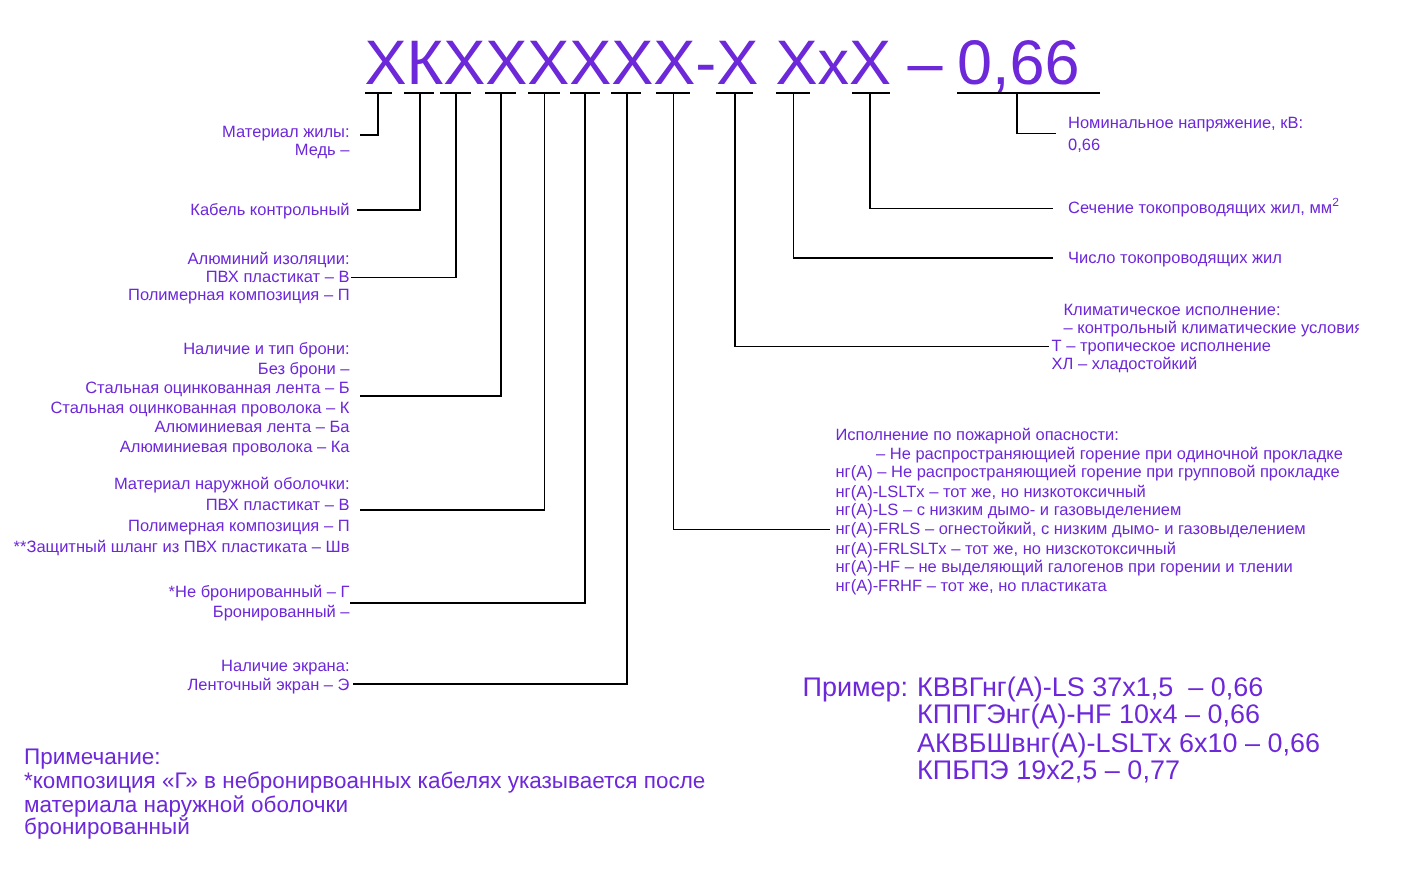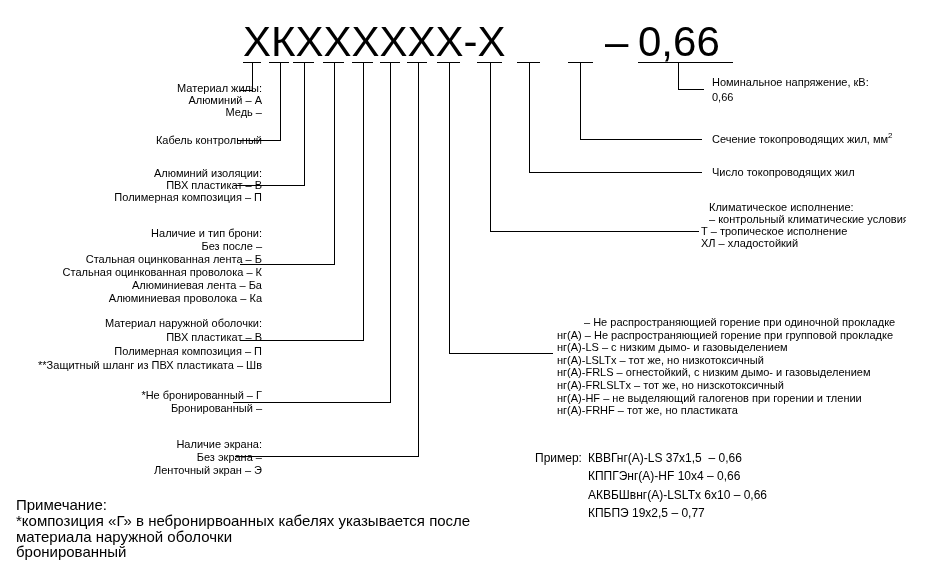--- a/index.html
+++ b/index.html
@@ -1,40 +1,41 @@
 <!DOCTYPE html>
 <html><head>
 <meta charset="utf-8">
 <style>
   html,body{margin:0;padding:0;background:#fff;}
   .canvas{
     position:relative;width:906px;height:583px;background:#ffffff;
-    font-family:"Liberation Sans",sans-serif;color:#000000;overflow:hidden;
+    font-family:"Liberation Sans",sans-serif;color:#6d28d9;overflow:hidden;
   }
   .t-seg{position:absolute;top:20px;font-size:42px;line-height:44px;white-space:pre;letter-spacing:0px;}
   svg.connectors{position:absolute;left:0;top:0;}
   .blk{position:absolute;font-size:11px;}
   .blk .line{white-space:pre;}
-  .ralign{left:12px;width:233px;text-align:right;padding-left:17px;}
+  .ralign{left:0;width:233px;text-align:right;}
   .lalign{text-align:left;}
   .ind8{padding-left:8px;}
-  .ind27{padding-left:27px;margin-top:32px;}
+  .ind27{padding-left:27px;}
   .sup2{font-size:8px;position:relative;top:-5px;}
-  .example{position:absolute;left:535px;top:449px;font-size:12px;line-height:18.3px;display:flex;}
+  .example{position:absolute;left:535px;top:449px;font-size:18px;line-height:18.3px;display:flex;}
   .example .ex-label{margin-right:6px;white-space:pre;}
   .example .line{white-space:pre;}
   .note{position:absolute;left:16px;top:497px;font-size:15px;line-height:15.8px;}
   .note .line{white-space:pre;}
 </style>
 </head>
 <body>
 
 <div class="canvas">
 
   <span class="t-seg" style="left:243px">ХКХХХХХХ-Х</span>
+  <span class="t-seg" style="left:517px">ХхХ</span>
   <span class="t-seg" style="left:605px">–</span>
   <span class="t-seg" style="left:638px">0,66</span>
 
   <svg class="connectors" width="935" height="583" viewBox="0 0 935 583" stroke="#000" stroke-width="1" fill="none" shape-rendering="crispEdges">
 
     <line x1="243" y1="62" x2="261" y2="62"></line>
     <line x1="269" y1="62" x2="289" y2="62"></line>
     <line x1="293" y1="62" x2="314" y2="62"></line>
     <line x1="323" y1="62" x2="344" y2="62"></line>
     <line x1="352" y1="62" x2="373" y2="62"></line>
@@ -55,58 +56,56 @@
     <polyline points="418,62 418,456 235,456"></polyline>
     <polyline points="449,62 449,353 553,353"></polyline>
     <polyline points="490,62 490,231 699,231"></polyline>
     <polyline points="529,62 529,172 702,172"></polyline>
     <polyline points="580,62 580,139 702,139"></polyline>
     <polyline points="678,62 678,89 704,89"></polyline>
   </svg>
 
   <div class="blk ralign" style="top:82px;line-height:12px">
     <div class="line">Материал жилы:</div>
-    <div class="line">Алюминий – А</div>
     <div class="line">Медь –</div>
   </div>
 
   <div class="blk ralign" style="top:134px;line-height:12px">
     <div class="line">Кабель контрольный</div>
   </div>
 
   <div class="blk ralign" style="top:167px;line-height:12px">
     <div class="line">Алюминий изоляции:</div>
     <div class="line">ПВХ пластикат – В</div>
     <div class="line">Полимерная композиция – П</div>
   </div>
 
   <div class="blk ralign" style="top:227px;line-height:13px">
     <div class="line">Наличие и тип брони:</div>
-    <div class="line">Без после –</div>
+    <div class="line">Без брони –</div>
     <div class="line">Стальная оцинкованная лента – Б</div>
     <div class="line">Стальная оцинкованная проволока – К</div>
     <div class="line">Алюминиевая лента – Ба</div>
     <div class="line">Алюминиевая проволока – Ка</div>
   </div>
 
   <div class="blk ralign" style="top:316px;line-height:14px">
     <div class="line">Материал наружной оболочки:</div>
     <div class="line">ПВХ пластикат – В</div>
     <div class="line">Полимерная композиция – П</div>
     <div class="line">**Защитный шланг из ПВХ пластиката – Шв</div>
   </div>
 
   <div class="blk ralign" style="top:389px;line-height:13px">
     <div class="line">*Не бронированный – Г</div>
     <div class="line">Бронированный –</div>
   </div>
 
   <div class="blk ralign" style="top:438px;line-height:13px">
     <div class="line">Наличие экрана:</div>
-    <div class="line">Без экрана –</div>
     <div class="line">Ленточный экран – Э</div>
   </div>
 
   <div class="blk lalign" style="left:712px;top:75px;line-height:15px">
     <div class="line">Номинальное напряжение, кВ:</div>
     <div class="line">0,66</div>
   </div>
 
   <div class="blk lalign" style="left:712px;top:132px;line-height:14px">
     <span class="line">Сечение токопроводящих жил, мм</span><span class="sup2">2</span>
@@ -117,24 +116,25 @@
   </div>
 
   <div class="blk lalign" style="left:701px;top:201px;line-height:12px">
     <div class="line ind8">Климатическое исполнение:</div>
     <div class="line ind8">– контрольный климатические условия</div>
     <div class="line">Т – тропическое исполнение</div>
     <div class="line">ХЛ – хладостойкий</div>
   </div>
 
   <div class="blk lalign" style="left:557px;top:284px;line-height:12.6px">
+    <div class="line">Исполнение по пожарной опасности:</div>
     <div class="line ind27">– Не распространяющией горение при одиночной прокладке</div>
     <div class="line">нг(А) – Не распространяющией горение при групповой прокладке</div>
+    <div class="line">нг(А)-LSLTx – тот же, но низкотоксичный</div>
     <div class="line">нг(А)-LS – с низким дымо- и газовыделением</div>
-    <div class="line">нг(А)-LSLTx – тот же, но низкотоксичный</div>
     <div class="line">нг(А)-FRLS – огнестойкий, с низким дымо- и газовыделением</div>
     <div class="line">нг(А)-FRLSLTx – тот же, но низскотоксичный</div>
     <div class="line">нг(А)-HF – не выделяющий галогенов при горении и тлении</div>
     <div class="line">нг(А)-FRHF – тот же, но пластиката</div>
   </div>
 
   <div class="example">
     <div class="ex-label">Пример:</div>
     <div>
       <div class="line">КВВГнг(А)-LS 37х1,5  – 0,66</div>

